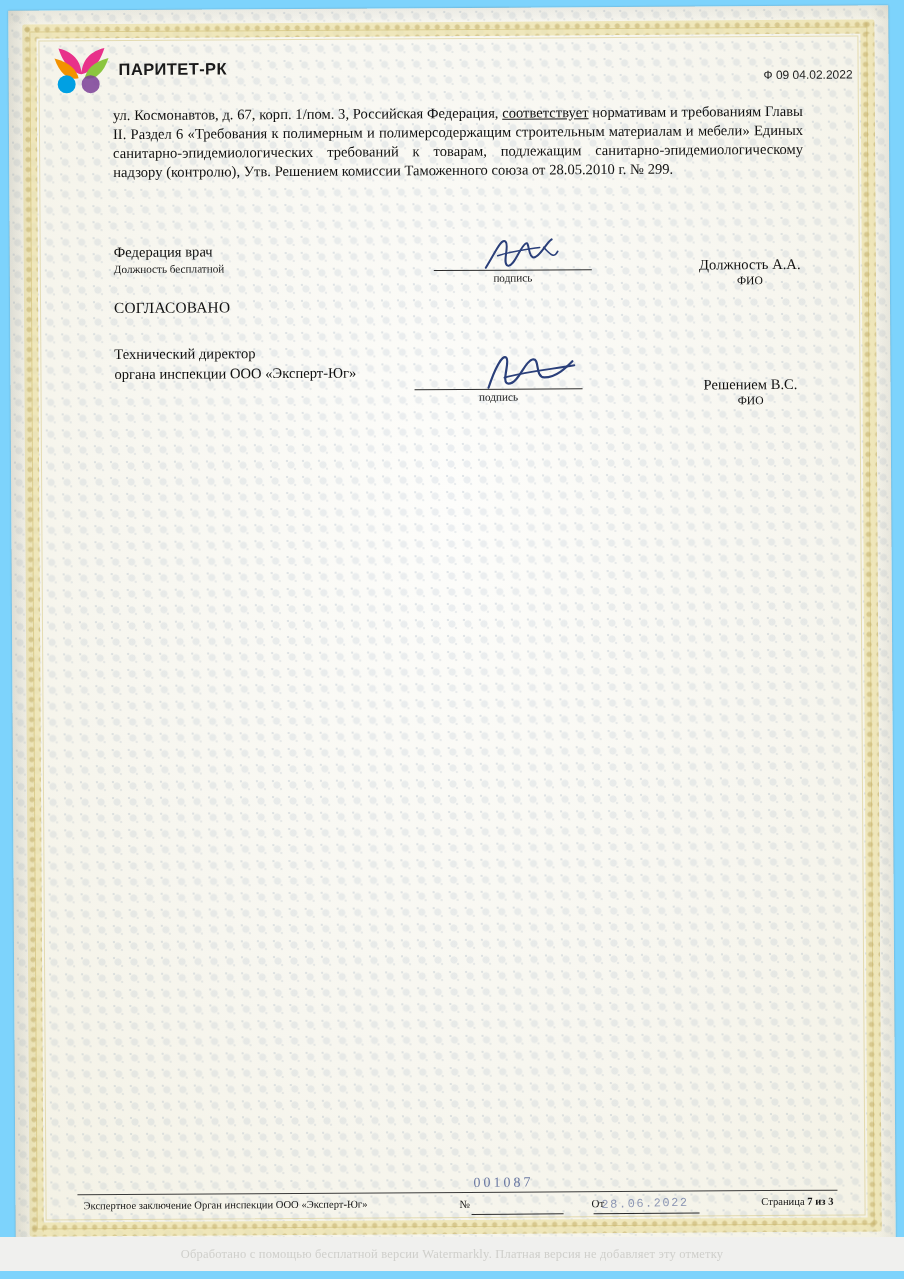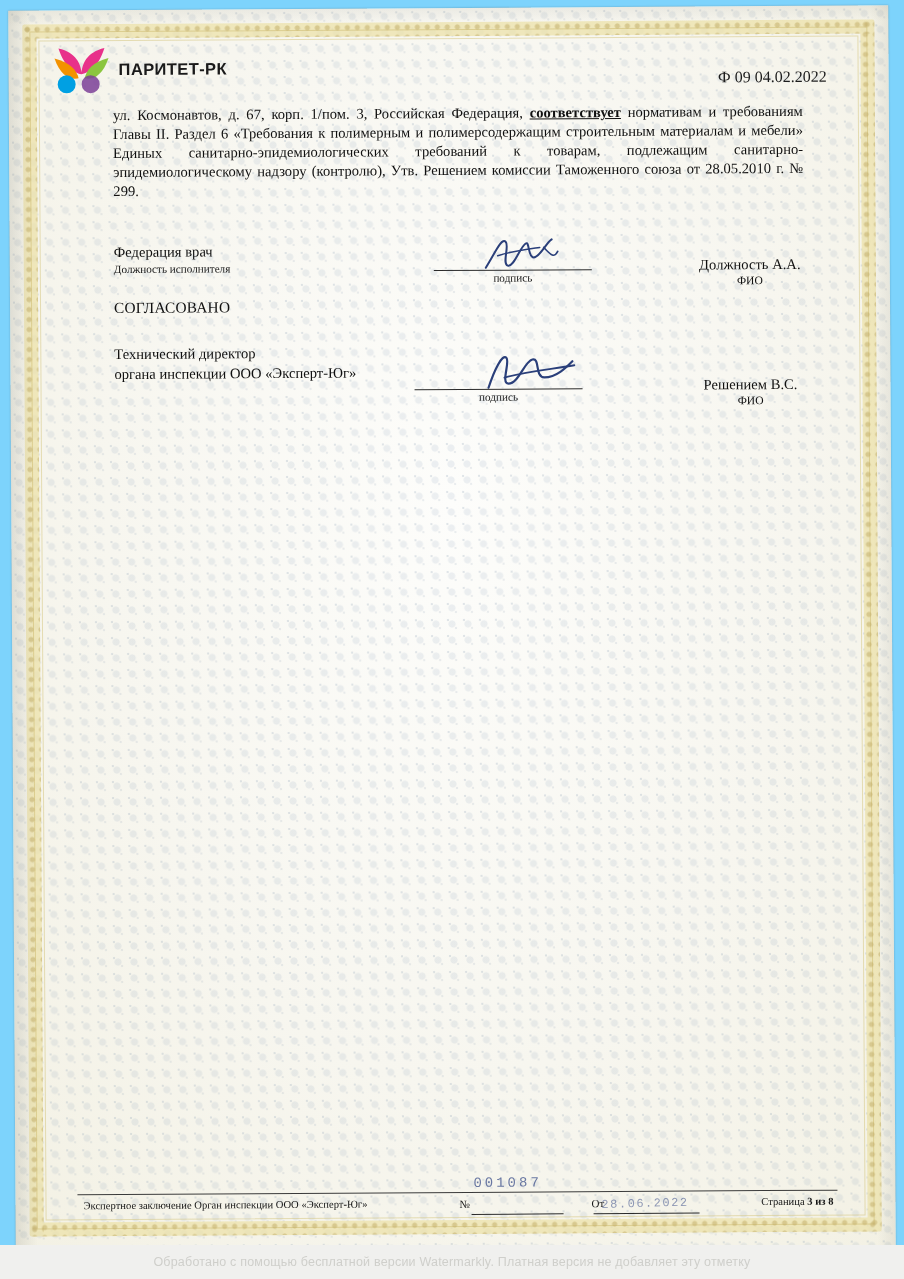--- a/index.html
+++ b/index.html
@@ -114,38 +114,38 @@
     margin-left: 6px;
     font-family: "Liberation Sans", sans-serif;
     font-weight: bold;
     font-size: 16.5px;
     letter-spacing: 0.4px;
     color: #1a1a1a;
   }
 
   .form-code {
     position: absolute;
-    right: 62px;
+    right: 36px;
     top: 62px;
-    font-size: 16px;
+    font-size: 12px;
     color: #1d1d1d;
-    font-family: Liberation Serif, serif;
+    font-family: Liberation Sans, sans-serif;
   }
 
   .body-text {
     position: absolute;
     left: 104px;
     top: 96px;
     width: 690px;
     font-size: 14.6px;
     line-height: 1.30;
     text-align: justify;
     color: #101010;
   }
-  .body-text b { font-weight: bold; }
+  .body-text b { font-weight: normal; }
   .body-text u { text-decoration: underline; }
 
   .sig-block { position: absolute; font-size: 14.6px; color: #101010; }
 
   .role1 { left: 104px; top: 234px; }
   .role-sub {
     font-size: 11.2px;
     color: #1a1a1a;
     margin-top: 2px;
   }
@@ -214,21 +214,21 @@
     position: absolute;
     border-bottom: 1px solid #2b2b2b;
   }
   .blank-line.num { left: 456px; top: 1206px; width: 92px; }
   .blank-line.date { left: 578px; top: 1206px; width: 106px; }
 
   .stamp-num {
     position: absolute;
     left: 458px;
     top: 1167px;
-    font-family: Liberation Mono, monospace;
+    font-family: Liberation Serif, serif;
     font-size: 14px;
     letter-spacing: 3px;
     color: #3c4f8a;
     opacity: 0.75;
     text-align: right;
   }
   .stamp-date {
     position: absolute;
     left: 586px;
     top: 1190px;
@@ -237,26 +237,26 @@
     letter-spacing: 1.5px;
     color: #3c4f8a;
     opacity: 0.55;
     transform: rotate(-1.2deg);
   }
 
   
   .watermark {
     position: absolute;
     left: 0;
-    bottom: 0;
+    bottom: 8px;
     width: 904px;
     height: 34px;
     background: #f0f0ee;
     color: #cfcfcb;
-    font-family: Liberation Sans, sans-serif;
+    font-family: Liberation Serif, serif;
     font-size: 12.5px;
     display: flex;
     align-items: center;
     justify-content: center;
     letter-spacing: 0.2px;
   }
 </style>
 </head>
 <body>
 
@@ -291,21 +291,21 @@
     </div>
 
     <div class="form-code">Ф 09 04.02.2022</div>
 
     <div class="body-text">
       <span>ул. Космонавтов, д. 67, корп. 1/пом. 3, Российская Федерация, </span><b><u>соответствует</u></b><span> нормативам и требованиям Главы II. Раздел 6 «Требования к полимерным и полимерсодержащим строительным материалам и мебели» Единых санитарно-эпидемиологических требований к товарам, подлежащим санитарно-эпидемиологическому надзору (контролю), Утв. Решением комиссии Таможенного союза от 28.05.2010 г. № 299.</span>
     </div>
 
     <div class="sig-block role1">
       <div>Федерация врач</div>
-      <div class="role-sub">Должность исполнителя</div>
+      <div class="role-sub">Должность бесплатной</div>
     </div>
 
     <div class="signature one">
       <svg width="110" height="48" viewBox="0 0 110 48">
         <path d="M6 38 C 16 22, 22 8, 26 12 C 30 16, 22 34, 28 36 C 34 38, 40 18, 46 14 C 50 11, 48 28, 54 28 C 60 28, 66 14, 72 10" fill="none" stroke="#2a3f7a" stroke-width="2" stroke-linecap="round"></path>
         <path d="M18 26 C 30 22, 46 20, 60 18" fill="none" stroke="#2a3f7a" stroke-width="1.6" stroke-linecap="round"></path>
         <path d="M64 18 C 70 24, 74 30, 78 22" fill="none" stroke="#2a3f7a" stroke-width="1.6" stroke-linecap="round"></path>
       </svg>
     </div>
 
@@ -341,20 +341,20 @@
 
     <div class="footer-rule"></div>
     <div class="footer left">Экспертное заключение Орган инспекции ООО «Эксперт-Юг»</div>
     <div class="footer num-label">№</div>
     <div class="blank-line num"></div>
     <div class="stamp-num">001087</div>
     <div class="footer ot-label">От</div>
     <div class="blank-line date"></div>
     <div class="stamp-date">28.06.2022</div>
     <div class="footer right">
-      <span>Страница </span><b>3 из 8</b>
+      <span>Страница </span><b>7 из 3</b>
     </div>
 
   </div>
 
   <div class="watermark">Обработано с помощью бесплатной версии Watermarkly. Платная версия не добавляет эту отметку</div>
 
 </div>
 
 </body></html>

